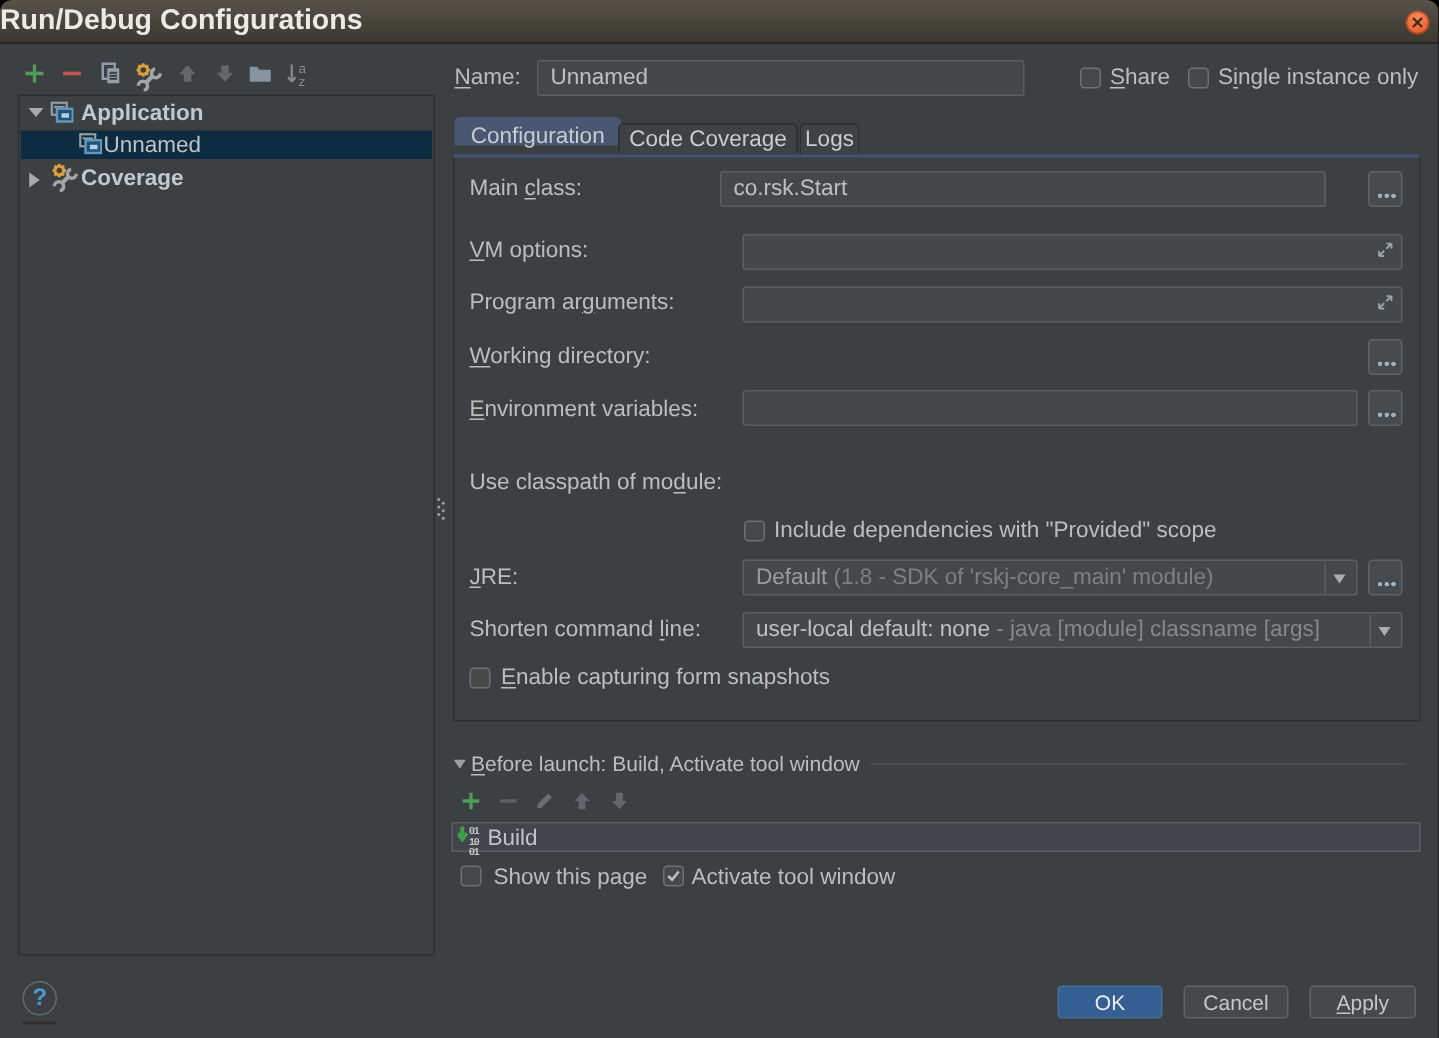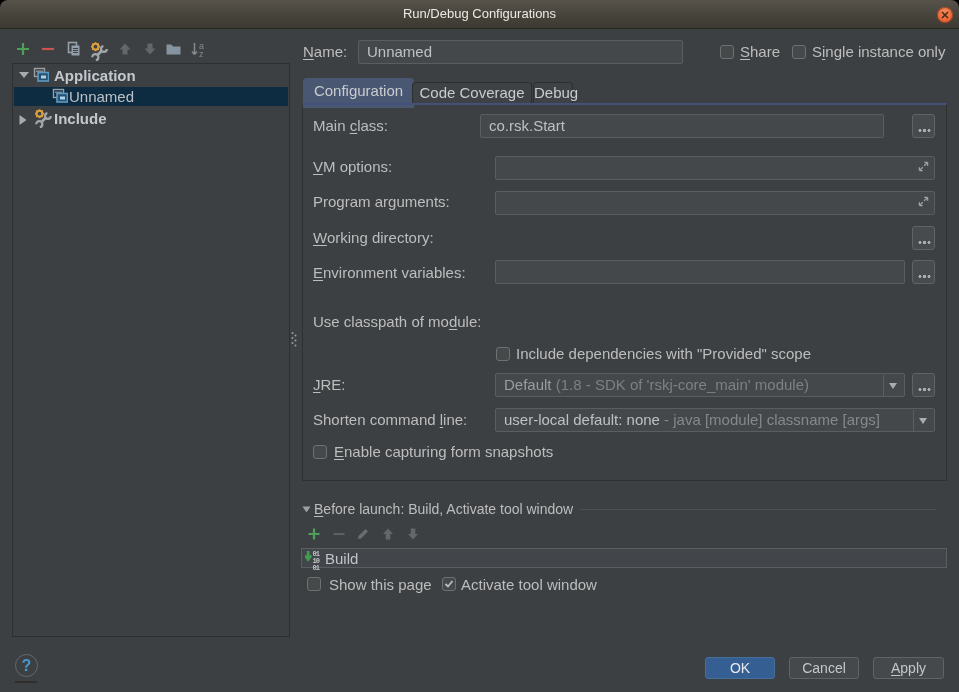--- a/index.html
+++ b/index.html
@@ -1,38 +1,38 @@
 <!DOCTYPE html>
 <html><head><meta charset="utf-8">
 <style>
 *{margin:0;padding:0;box-sizing:border-box}
 html,body{width:959px;height:692px;background:#000;overflow:hidden}
 body{font-family:"Liberation Sans",sans-serif;position:relative}
 .abs{position:absolute}
 #titlebar{position:absolute;left:0;top:0;width:959px;height:29px;border-radius:8px 8px 0 0;background:linear-gradient(#57534b,#46433a 55%,#3d3a33);border-bottom:1px solid #2a2823}
-#title{position:absolute;left:0;top:0;width:100%;text-align:center;line-height:28px;font-size:13px;font-weight:normal;color:#eceae6}
+#title{position:absolute;left:0;top:0;width:100%;text-align:left;line-height:28px;font-size:19px;font-weight:bold;color:#eceae6}
 #closebtn{position:absolute;right:6px;top:7px;width:16px;height:16px;border-radius:50%;background:radial-gradient(circle at 50% 32%,#f28b60,#ec6a3c 55%,#dd5526);box-shadow:inset 0 0 0 1px rgba(90,40,10,.5)}
 #closebtn svg{position:absolute;left:3px;top:3px}
 #dlg{position:absolute;left:0;top:29px;width:959px;height:663px;background:#3c4043;color:#bdbdbd;font-size:15px}
 .lbl{position:absolute;white-space:nowrap;color:#bdbdbd}
 .u{text-decoration:underline;text-underline-offset:2px}
 .fld{position:absolute;height:24px;background:#44484a;border:1px solid #5a5e61;border-radius:2px;color:#bdc1c3;line-height:22px;padding-left:8px;white-space:nowrap}
 .btn3{position:absolute;width:23px;height:24px;background:#474b4e;border:1px solid #5f6365;border-radius:3px}
 .btn3 i{position:absolute;left:5px;top:14px;width:13px;height:3px;background:radial-gradient(circle 1.6px at 2px 1.5px,#a2adb5 90%,transparent),radial-gradient(circle 1.6px at 6.5px 1.5px,#a2adb5 90%,transparent),radial-gradient(circle 1.6px at 11px 1.5px,#a2adb5 90%,transparent)}
 .cb{position:absolute;width:14px;height:14px;background:#45494a;border:1px solid #6c7173;border-radius:3px}
 .tri{position:absolute;width:0;height:0;border-left:4.5px solid transparent;border-right:4.5px solid transparent;border-top:6px solid #a9adaf}
 .seg{position:absolute;right:1px;top:1px;width:20px;height:21px;border-left:1px solid #5a5e61}
 
 #tree{position:absolute;left:12px;top:34px;width:278px;height:574px;border:1px solid #2d3032}
 #selrow{position:absolute;left:1px;top:23px;width:274px;height:19px;background:#0d2b41}
 .trow{position:absolute;white-space:nowrap;color:#bdc2c7}
 .bold{font-weight:bold;color:#c3c8cd}
 
 .tab{position:absolute;font-size:15px;text-align:center;color:#c9ccce}
-#tabsel{left:303px;top:49px;width:111px;height:30px;background:#4a5772;border-radius:4px 4px 0 0;line-height:26px}
+#tabsel{left:303px;top:49px;width:111px;height:19px;background:#4a5772;border-radius:4px 4px 0 0;line-height:26px}
 .tabn{top:53px;height:21px;background:#3e4245;border:1px solid #2c2f31;border-bottom:none;border-radius:4px 4px 0 0;line-height:20px}
 #panel{position:absolute;left:302px;top:74px;width:645px;height:378px;border:1px solid #2e3133;border-top:2px solid #43517b}
 </style></head>
 <body>
  <div id="titlebar">
   <div id="title">Run/Debug Configurations</div>
   <div id="closebtn">
       <svg width="10" height="10" viewBox="0 0 10 10">
         <path d="M2 2 L8 8 M8 2 L2 8" stroke="#4a2a10" stroke-width="1.6"></path>
       </svg>
@@ -103,33 +103,33 @@
         <g stroke="#dd9e3e" fill="none">
           <circle cx="5.5" cy="5.7" r="2.9" stroke-width="2.1"></circle>
           <path d="M5.5 1.2v1.6M5.5 8.6v1.6M1 5.7h1.6M8.4 5.7h1.6M2.3 2.5l1.2 1.2M8.7 2.5 7.5 3.7M2.3 8.9 3.5 7.7M8.7 8.9 7.5 7.7" stroke-width="1.7"></path>
         </g>
         <g stroke="#a2a6a9" fill="none">
           <path d="M7.2 14.2 L12.3 9.2" stroke-width="2.8"></path>
           <circle cx="13.9" cy="7.9" r="2.9" stroke-width="2.3" pathLength="100" stroke-dasharray="72 28"></circle>
           <circle cx="5.3" cy="16.2" r="3.1" stroke-width="2.3" pathLength="100" stroke-dasharray="22 28 50"></circle>
         </g>
       </svg>
-   <div class="trow bold" style="left:41px;top:46px">Include</div>
+   <div class="trow bold" style="left:41px;top:46px">Coverage</div>
   </div>
 
   <div class="lbl" style="left:303px;top:14px"><span class="u">N</span>ame:</div>
   <div class="fld" style="left:358px;top:11px;width:325px">Unnamed</div>
   <div class="cb" style="left:720px;top:16px"></div>
   <div class="lbl" style="left:740px;top:14px"><span class="u">S</span>hare</div>
   <div class="cb" style="left:792px;top:16px"></div>
   <div class="lbl" style="left:812px;top:14px">S<span class="u">i</span>ngle instance only</div>
 
   <div class="tab" id="tabsel">Configuration</div>
   <div class="tab tabn" style="left:412px;width:120px">Code Coverage</div>
-  <div class="tab tabn" style="left:533px;width:40px">Debug</div>
+  <div class="tab tabn" style="left:533px;width:40px">Logs</div>
   <div id="panel"></div>
 
   <div class="lbl" style="left:313px;top:88px">Main <span class="u">c</span>lass:</div>
   <div class="fld" style="left:480px;top:85px;width:404px">co.rsk.Start</div>
   <div class="btn3" style="left:912px;top:85px">
       <i></i>
     </div>
 
   <div class="lbl" style="left:313px;top:129px"><span class="u">V</span>M options:</div>
   <div class="fld" style="left:495px;top:127px;width:440px"></div>

